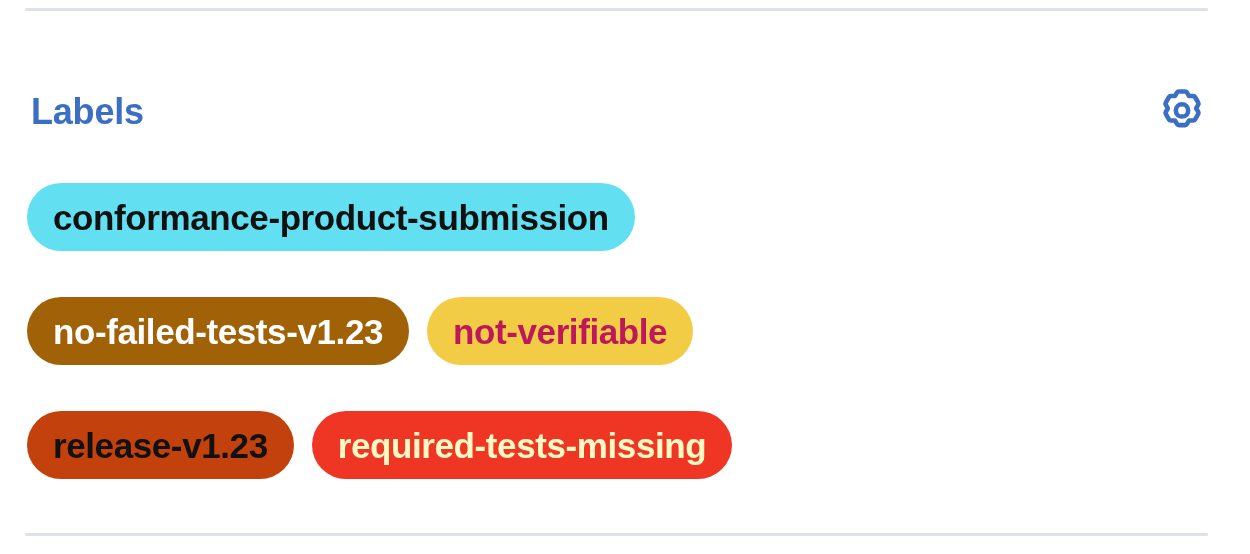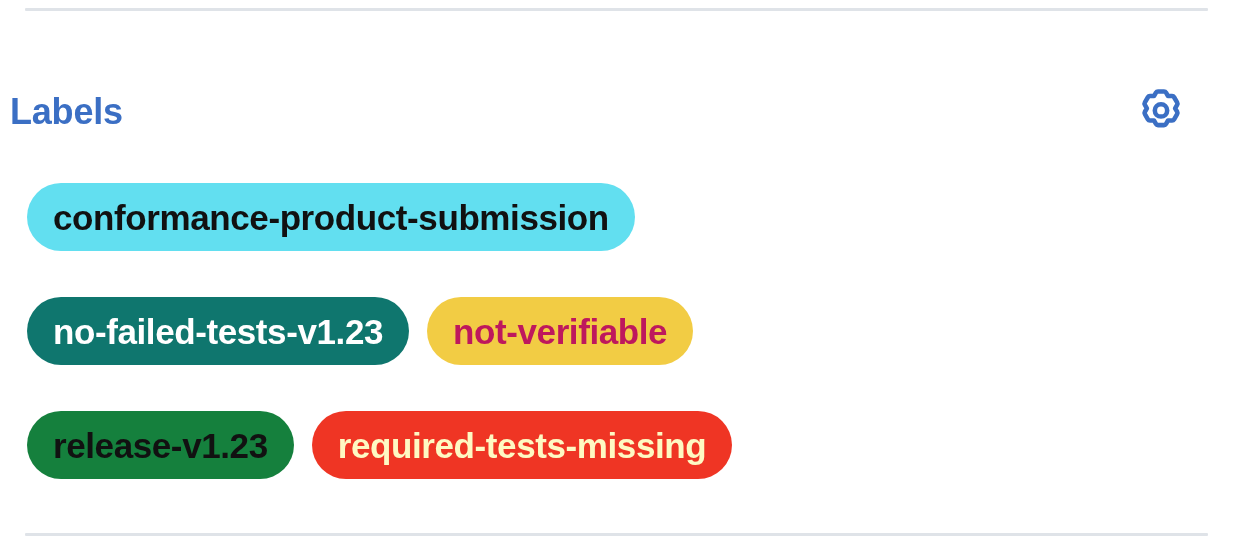--- a/index.html
+++ b/index.html
@@ -31,21 +31,21 @@
     height: 3px;
     background: #dfe3e8;
     border-radius: 1px;
   }
   .divider.top    { top: 8px; }
   .divider.bottom { top: 533px; }
 
   
   .panel-header {
     position: absolute;
-    left: 10px;
+    left: 31px;
     top: 82px;
     width: 1181px;
     height: 60px;
     display: flex;
     align-items: center;
     justify-content: space-between;
   }
 
   .panel-title {
     font-size: 36px;
@@ -125,27 +125,27 @@
       </span>
     </button>
   </div>
 
   <div class="labels-list">
 
     <span class="label-chip" style="background:#62dff0;color:#111111">conformance-product-submission</span>
 
     <span class="row-break"></span>
 
-    <span class="label-chip" style="background:#0f766e;color:#ffffff">no-failed-tests-v1.23</span>
+    <span class="label-chip" style="background:#a16207;color:#ffffff">no-failed-tests-v1.23</span>
 
     <span class="label-chip" style="background:#f2cc44;color:#be185d">not-verifiable</span>
 
     <span class="row-break"></span>
 
-    <span class="label-chip" style="background:#15803d;color:#111111">release-v1.23</span>
+    <span class="label-chip" style="background:#c2410c;color:#111111">release-v1.23</span>
 
     <span class="label-chip" style="background:#ef3524;color:#fef9c3">required-tests-missing</span>
 
   </div>
 
   <div class="divider bottom"></div>
 
 </div>
 
 </body></html>

